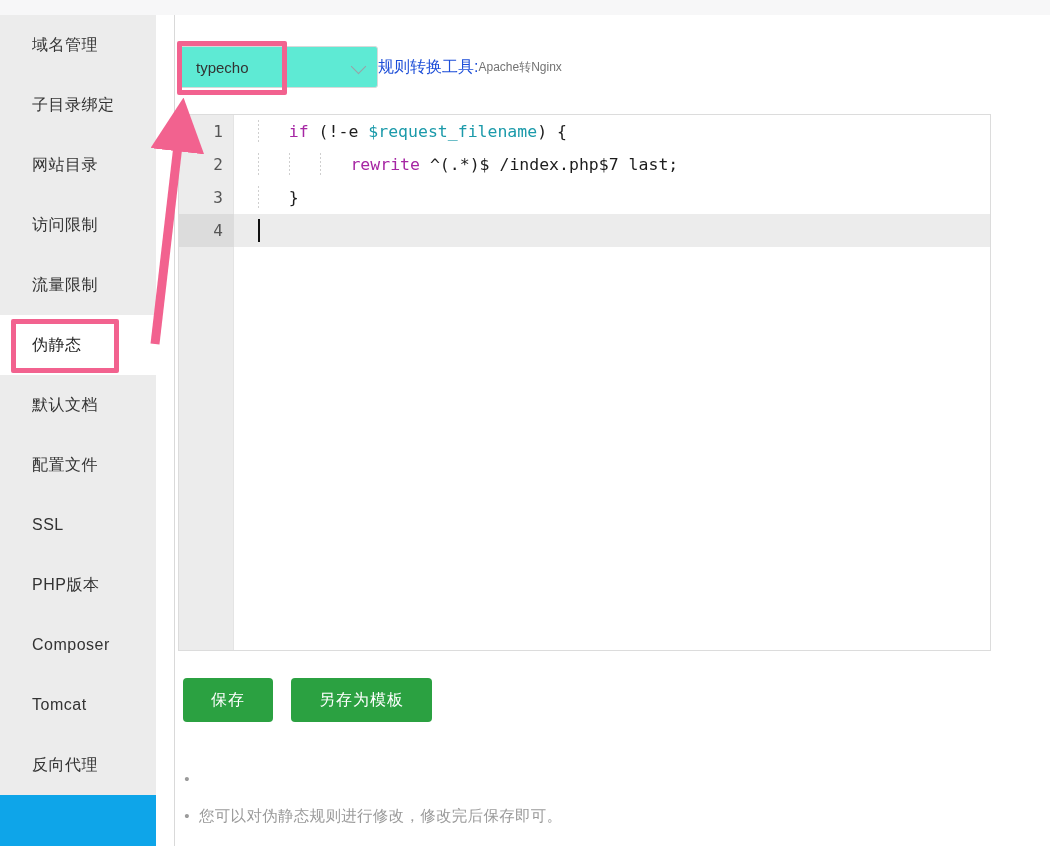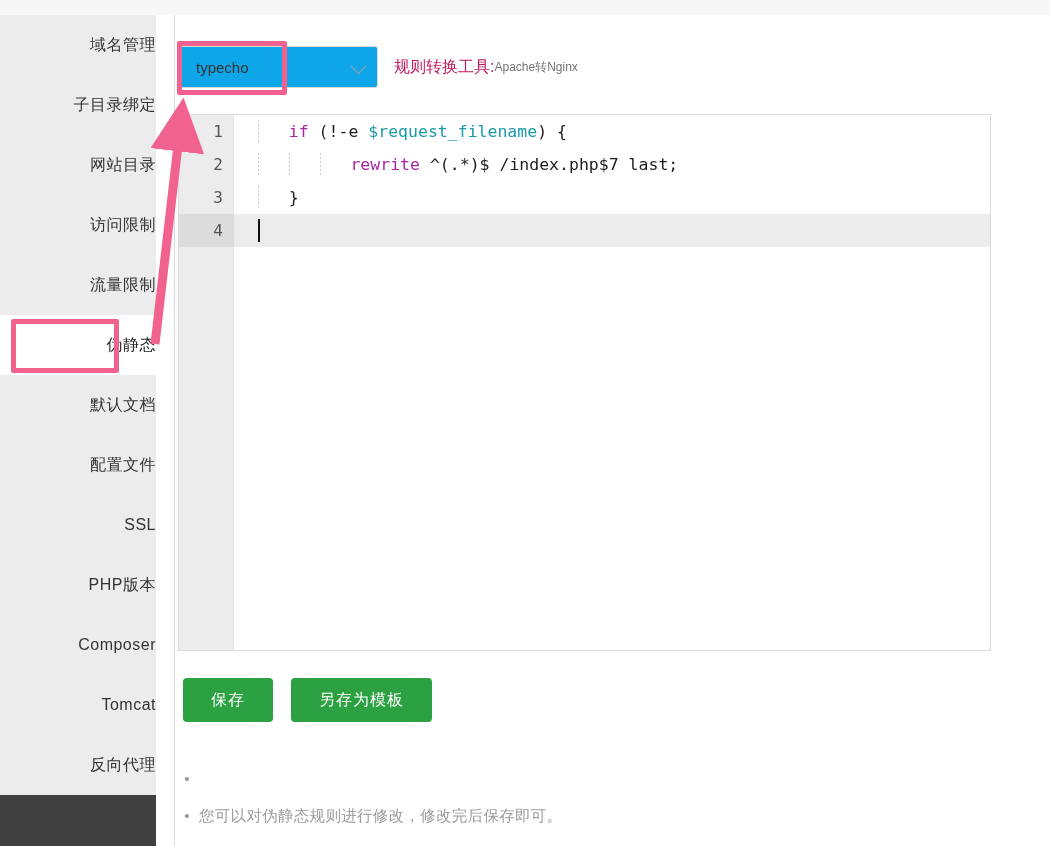--- a/index.html
+++ b/index.html
@@ -15,23 +15,22 @@
 
   
   .top-strip {
     position: absolute; left: 0; top: 0; width: 1050px; height: 15px;
     background: #f7f7f8;
   }
 
   
   .sidebar {
     position: absolute; left: 0; top: 15px; width: 156px; height: 831px;
-    background: #404040;
+    background: #0ea5e9;
     border-right: 0px solid transparent;
-    text-align: right;
   }
   .sidebar-gap {
     position: absolute; left: 156px; top: 15px; width: 18px; height: 831px;
     background: #ffffff;
   }
   .sidebar-divider {
     position: absolute; left: 174px; top: 15px; width: 1px; height: 831px;
     background: #d9d9d9;
   }
   .nav-item {
@@ -60,38 +59,38 @@
   
   .toolbar {
     position: absolute; left: 3px; top: 31px;
     display: flex; align-items: center; gap: 0;
   }
   .select-box {
     position: relative;
     width: 200px; height: 42px;
     border: 1px solid #d9d9d9;
     border-radius: 3px;
-    background: #0ea5e9;
+    background: #5eead4;
     display: flex; align-items: center;
     padding-left: 17px;
     font-size: 15px;
     color: #333;
   }
   .select-box .chev {
     position: absolute; right: 13px; top: 50%;
     width: 11px; height: 11px;
     margin-top: -6px;
     border-right: 1.6px solid #9aa0a6;
     border-bottom: 1.6px solid #9aa0a6;
     transform: rotate(45deg);
   }
   .tool-label {
-    margin-left: 16px;
-    font-size: 16px;
-    color: #be185d;
+    margin-left: 0;
+    font-size: 16px;
+    color: #1d4ed8;
     white-space: nowrap;
   }
   .tool-link {
     color: #737373;
     font-size: 12px;
     text-decoration: none;
     white-space: nowrap;
   }
 
   

